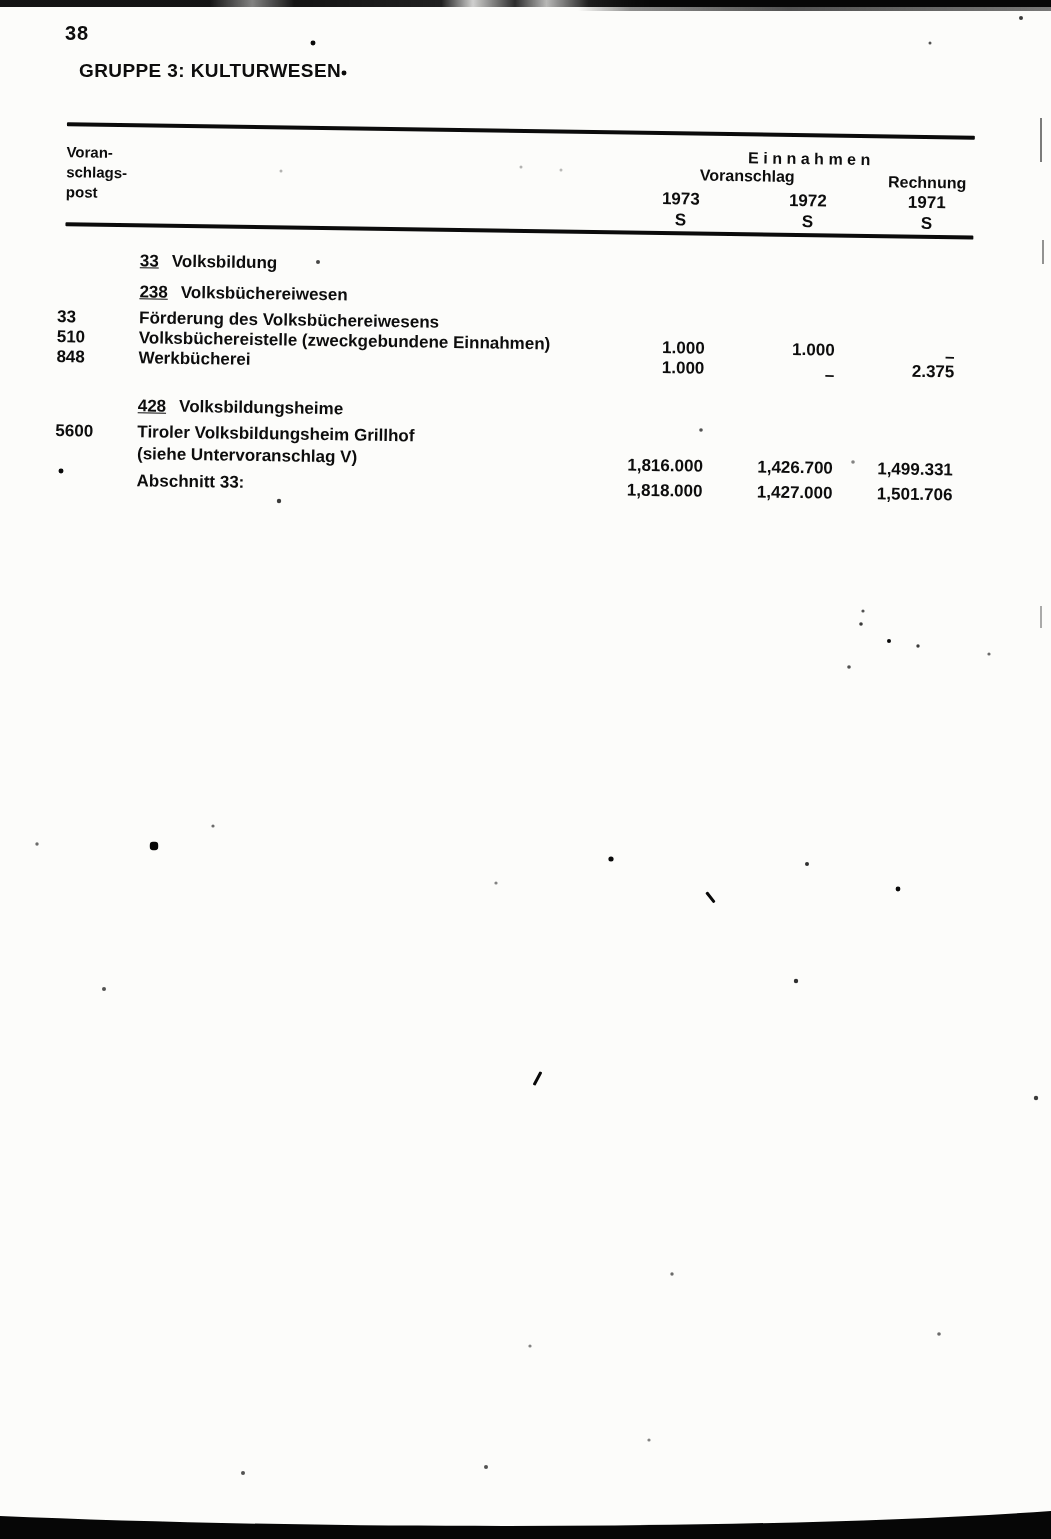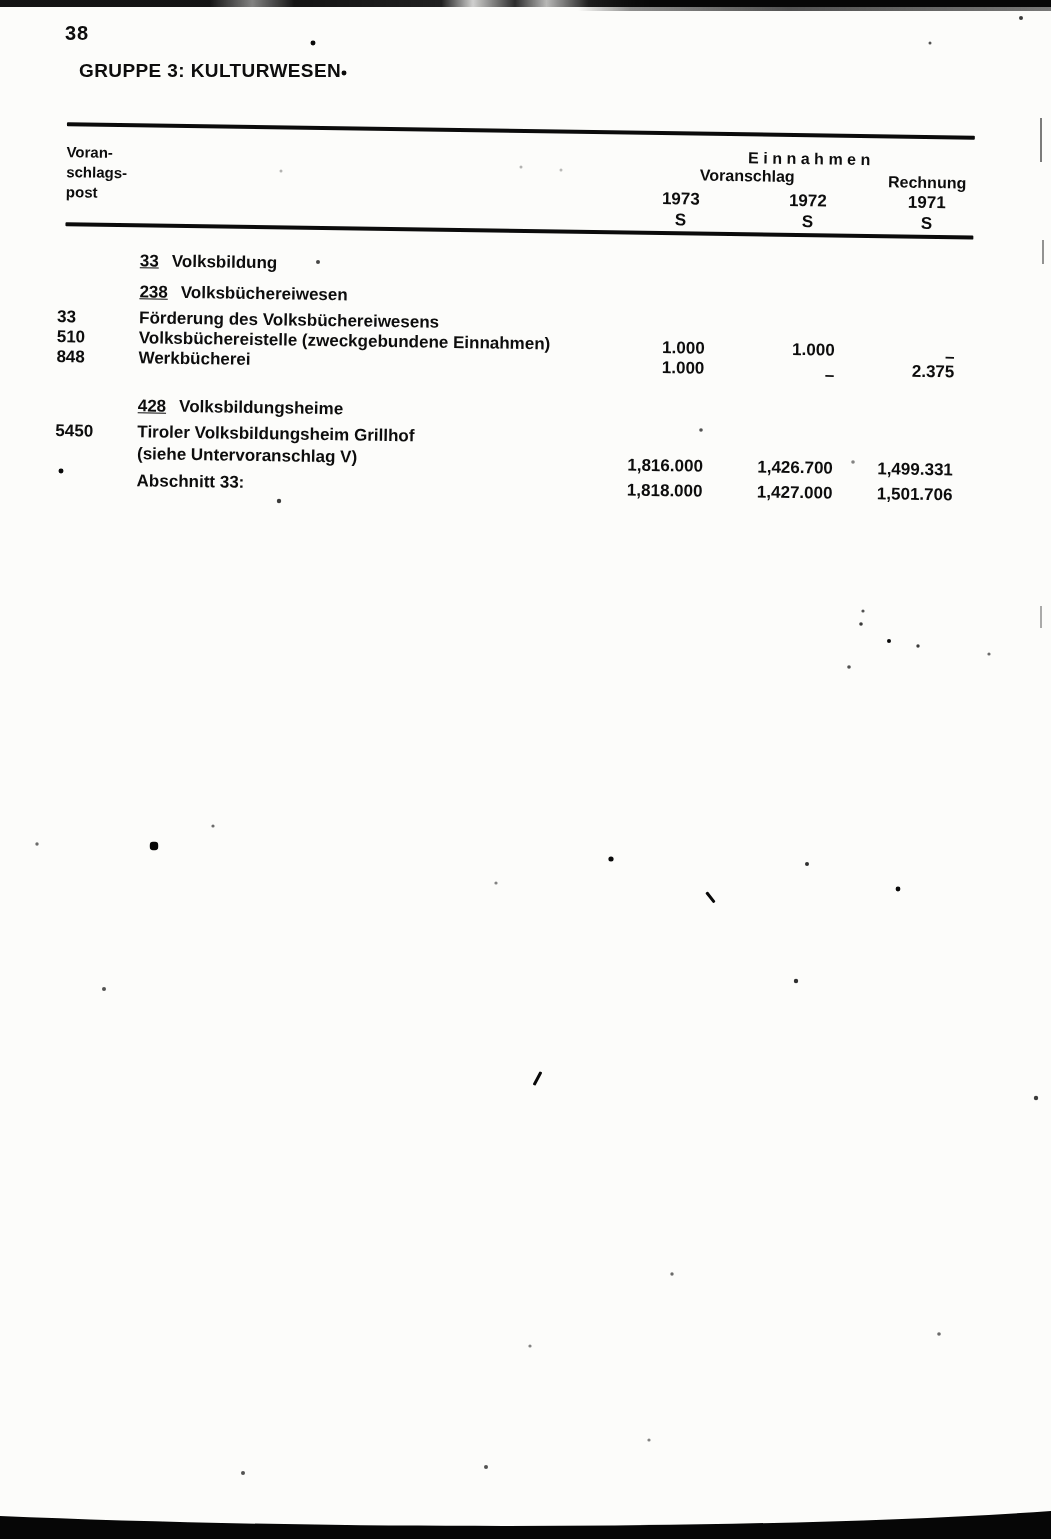--- a/index.html
+++ b/index.html
@@ -167,21 +167,21 @@
       <span class="n n1">1.000</span>
       <span class="n n2 lowdash">–</span>
       <span class="n n3">2.375</span>
     </div>
 
     <div class="row r5">
       <span class="desc"><span class="sec-code">428</span><span>Volksbildungsheime</span></span>
     </div>
 
     <div class="row r6 row-3340">
-      <span class="code">5450</span>
+      <span class="code">5600</span>
       <span class="desc">Tiroler Volksbildungsheim Grillhof</span>
       <span class="desc2">(siehe Untervoranschlag V)</span>
       <span class="n n1">1,816.000</span>
       <span class="n n2">1,426.700</span>
       <span class="n n3">1,499.331</span>
     </div>
 
     <div class="row r7">
       <span class="desc">Abschnitt 33:</span>
       <span class="n n1">1,818.000</span>

